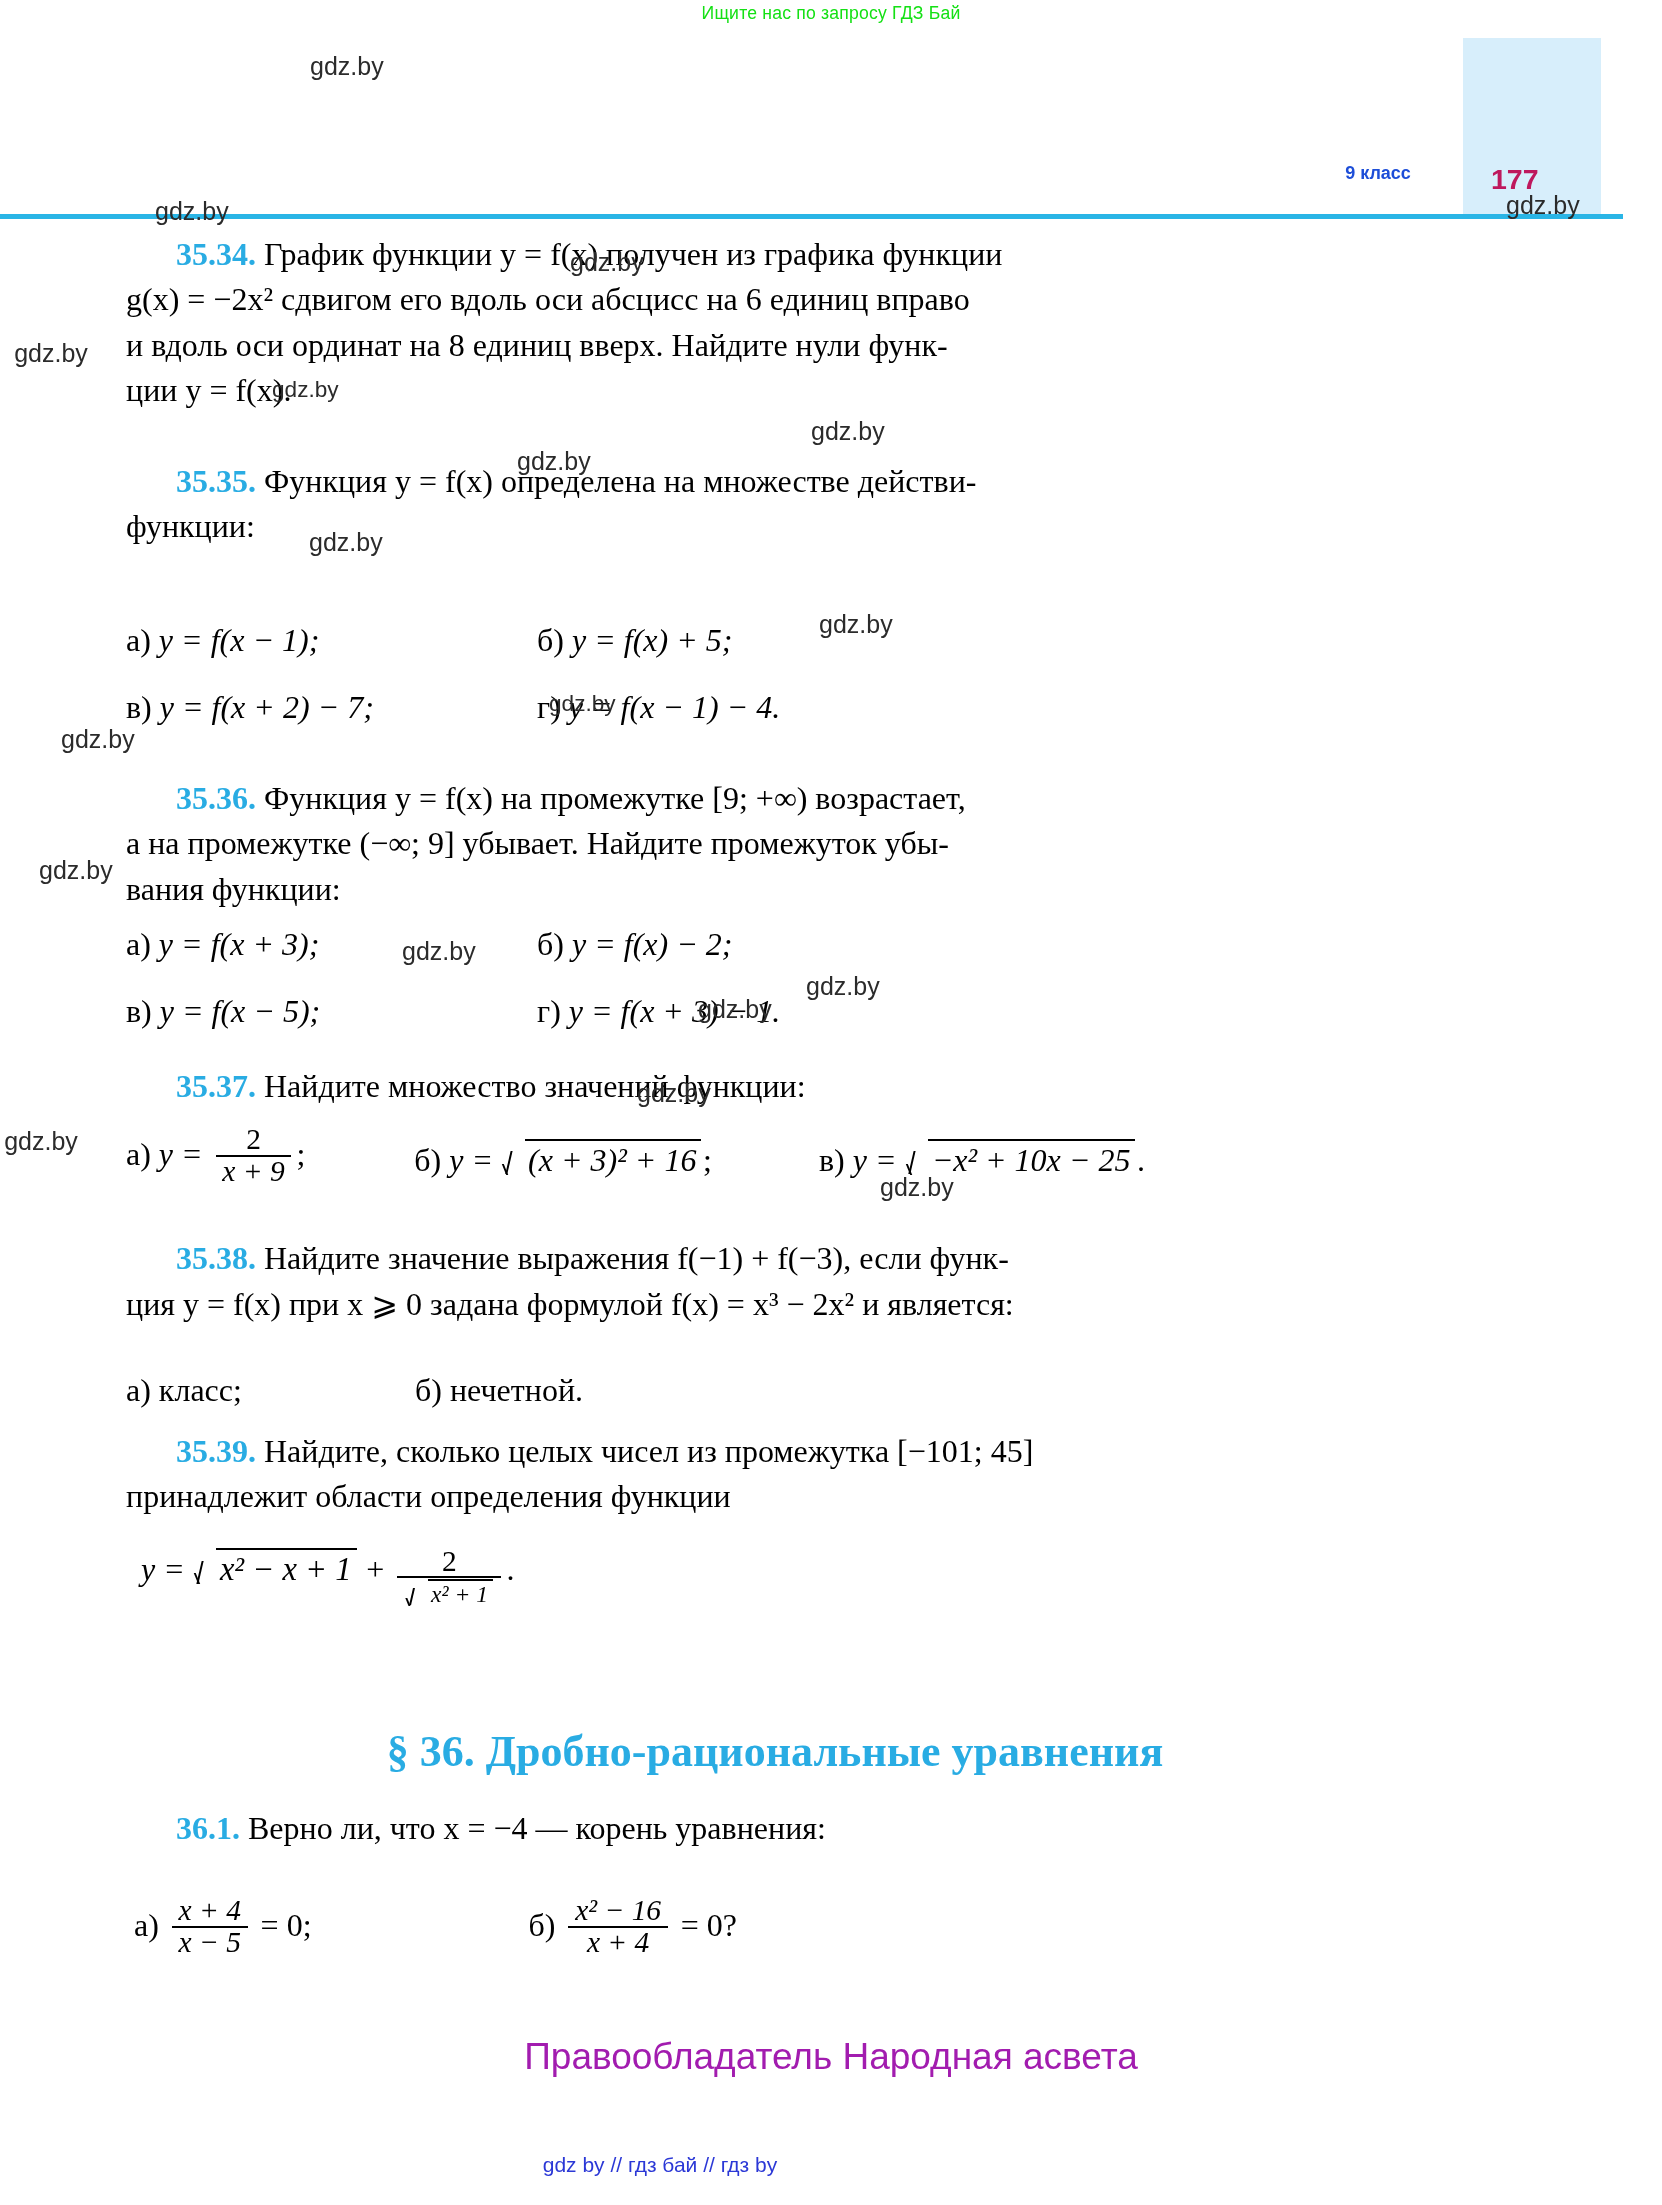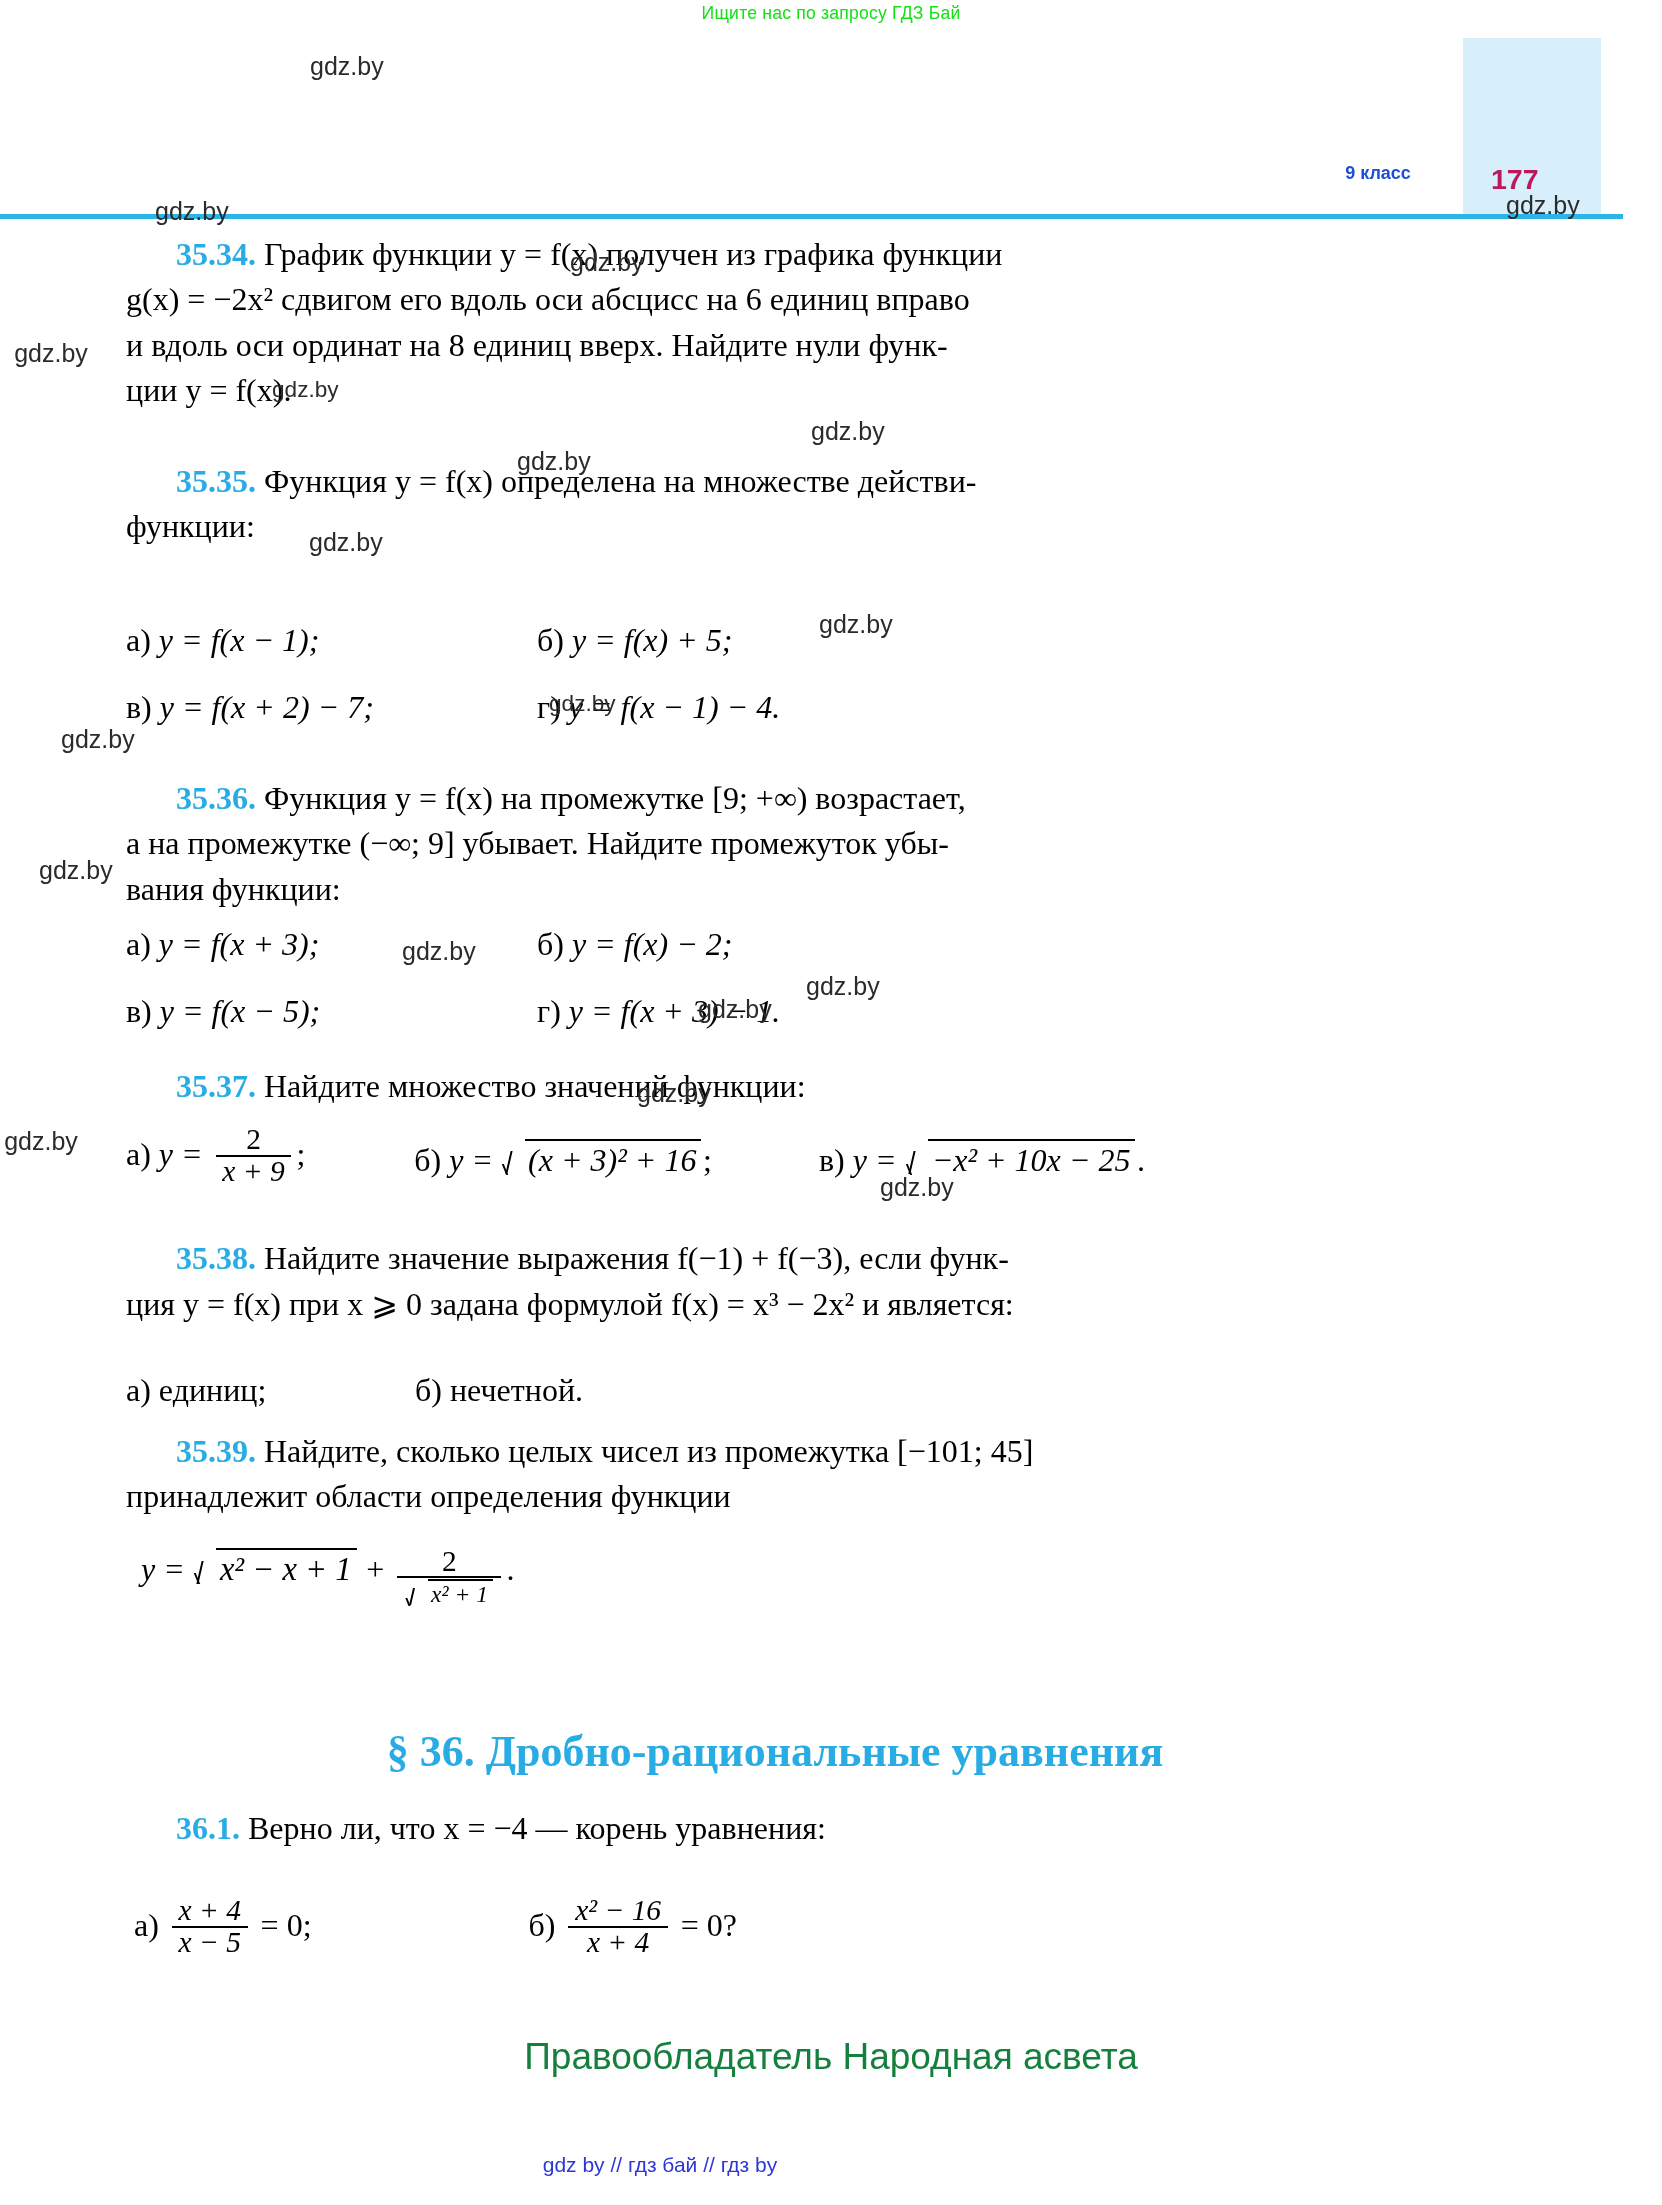--- a/index.html
+++ b/index.html
@@ -84,21 +84,21 @@
     position:absolute; left:0; width:1550px;
     text-align:center;
     color:#29ace3; font-weight:700; font-size:44px;
     font-family:"Liberation Serif", serif;
   }
 
   
   .owner {
     position:absolute; left:0; width:1662px; text-align:center;
     font-family:"Liberation Sans", sans-serif;
-    font-size:37px; color:#15803d;
+    font-size:37px; color:#a21caf;
   }
   .botlinks {
     position:absolute; left:0; width:1320px; text-align:center;
     font-family:"Liberation Sans", sans-serif;
     font-size:21px; color:#2b38d6;
   }
 
   
   .wm {
     position:absolute;
@@ -195,21 +195,21 @@
     </span>
   </div>
 
   <div class="ex" style="top:1240px;">
     <p><span class="indent"></span><span class="num">35.38.</span>
       <span>Найдите значение выражения f(−1) + f(−3), если функ-</span></p>
     <p class="last"><span>ция y = f(x) при x ⩾ 0 задана формулой f(x) = x³ − 2x² и является:</span></p>
   </div>
   <div class="subrow" style="top:1372px;">
     <span class="c1"><span>а)</span>
-      <span>единиц;</span></span>
+      <span>класс;</span></span>
     <span class="c2" style="left:289px;"><span>б)</span>
       <span>нечетной.</span></span>
   </div>
 
   <div class="ex" style="top:1433px;">
     <p><span class="indent"></span><span class="num">35.39.</span>
       <span>Найдите, сколько целых чисел из промежутка [−101; 45]</span></p>
     <p class="last"><span>принадлежит области определения функции</span></p>
   </div>
 

